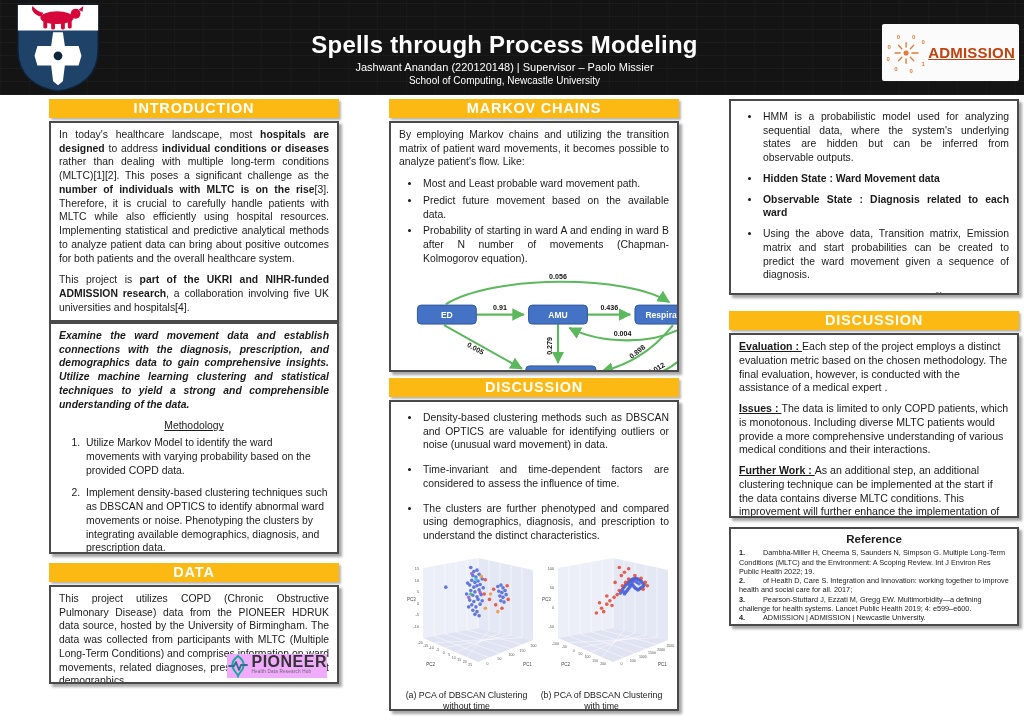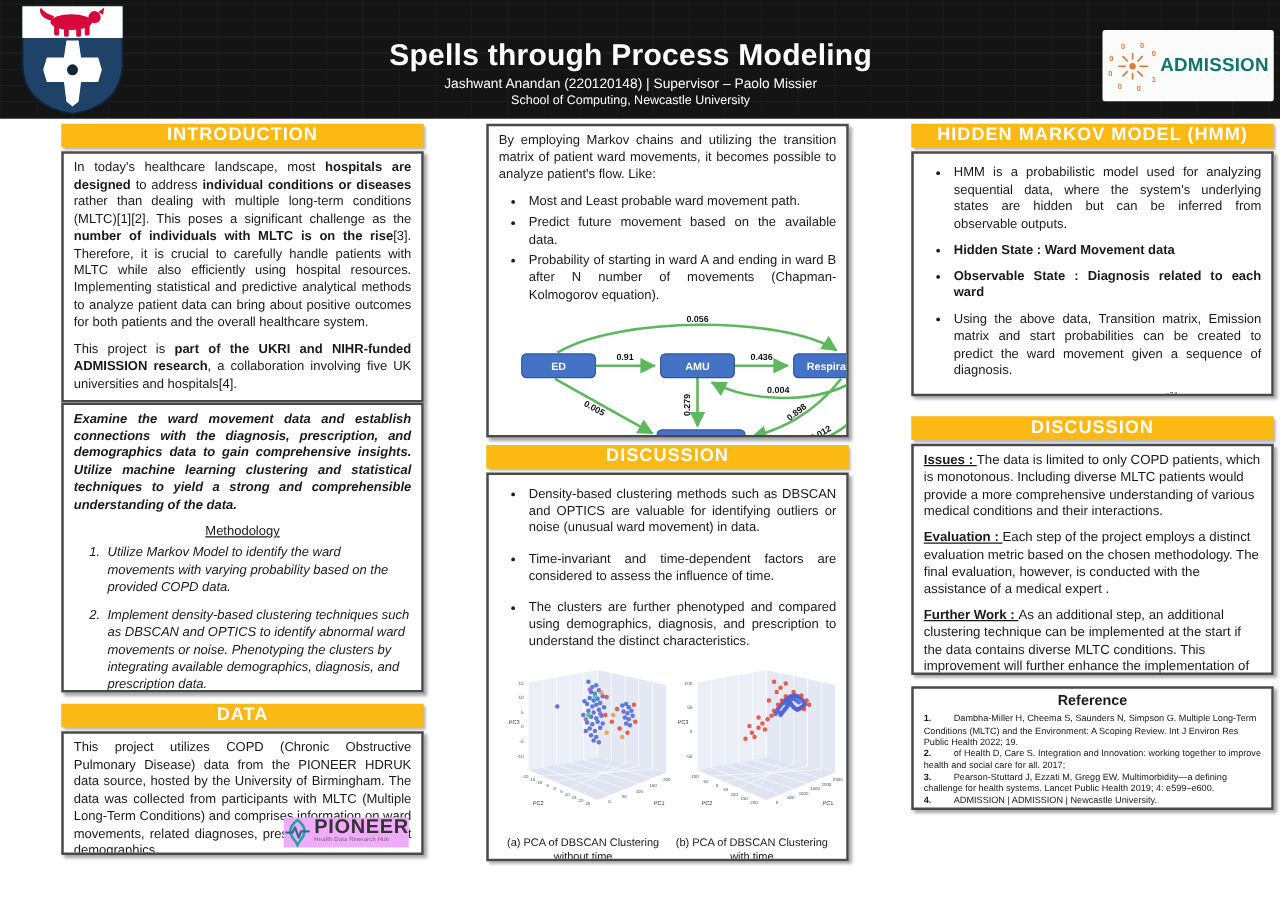--- a/index.html
+++ b/index.html
@@ -12,39 +12,39 @@
     background-image:
       repeating-linear-gradient(0deg, rgba(255,255,255,0.035) 0 1px, transparent 1px 13px),
       repeating-linear-gradient(90deg, rgba(255,255,255,0.02) 0 1px, transparent 1px 29px);
   }
   .masthead .titles { position:absolute; left:135px; right:150px; top:4px; text-align:center; color:#fff; }
   .masthead h1 { font-size:24px; line-height:27px; font-weight:bold; letter-spacing:0.2px; }
   .masthead .authors { font-size:11px; margin-top:3px; font-weight:normal; }
   .masthead .affil { font-size:10px; margin-top:2px; }
   .shield { position:absolute; left:13px; top:3px; }
   .admission-box { position:absolute; right:5px; top:24px; width:137px; height:57px; background:#fbfbfb; border-radius:2px; display:flex; align-items:center; padding:2px 4px 2px 2px; }
-  .admission-text { font-size:15px; font-weight:bold; color:#0f766e; letter-spacing:0.2px; }
+  .admission-text { font-size:15px; font-weight:bold; color:#c2410c; letter-spacing:0.2px;text-decoration:underline; }
 
   
   .main { display:flex; gap:6px; padding:4px 5px 0; }
   .col { width:334px; flex:0 0 334px;padding-left:44px; }
 
   .sec-head { background:#FCB813; color:#fff; font-weight:bold; text-align:center; font-size:14.5px; letter-spacing:0.8px; height:19px; line-height:19px; box-shadow:2px 2px 2px rgba(0,0,0,0.28); margin-bottom:3px; }
   .box { background:#fff; border:2px solid #4a4a4a; box-shadow:2.5px 2.5px 2.5px rgba(0,0,0,0.35); padding:5px 8px; font-size:10.4px; line-height:1.32; overflow:hidden; }
   .mt { margin-top:6px; }
   .mt-lg { margin-top:16px; }
   .mt-md { margin-top:9px; }
 
   .box p { margin-bottom:8px; text-align:justify; }
   .intro-box { height:201px; }
   .aim-box { height:232px; }
   .aim-statement { font-weight:bold; font-style:italic; text-align:justify; }
   .meth-title { text-align:center; text-decoration:underline; margin:8px 0 3px; }
   .aim-box ol { margin:0 0 0 0; padding-left:24px; }
-  .aim-box ol li { margin-bottom:9px; padding-left:3px;font-style:italic; }
+  .aim-box ol li { margin-bottom:9px; padding-left:3px; }
   .data-box { height:99px; position:relative; }
   .pioneer { position:absolute; right:10px; bottom:4px; display:flex; gap:2px; background:#f0abfc; }
   .pioneer-name { font-size:16px; font-weight:bold; color:#333; letter-spacing:0.5px; line-height:15px; }
   .pioneer-tag { font-size:4.6px; color:#666; letter-spacing:0.2px; }
 
   .markov-box { height:251px; }
   .markov-box ul, .clustering-box ul, .hmm-box ul { list-style:disc; padding-left:22px; margin:4px 0 2px; }
   .markov-box ul li { margin-bottom:3px; text-align:justify; padding-left:2px; }
   .clustering-box { height:311px; }
   .clustering-box ul li { margin-bottom:11px; text-align:justify; padding-left:2px; }
@@ -157,20 +157,21 @@
           </svg>
           <div>
             <div class="pioneer-name">PIONEER</div>
             <div class="pioneer-tag">Health Data Research Hub</div>
           </div>
         </div>
       </div>
     </section>
 
     <section class="col">
+      <div class="sec-head"><span>MARKOV CHAINS</span></div>
       <div class="box markov-box">
         <p>By employing Markov chains and utilizing the transition matrix of patient ward movements, it becomes possible to analyze patient's flow. Like:</p>
         <ul>
             <li class="mk-bullet">Most and Least probable ward movement path.</li>
             <li class="mk-bullet">Predict future movement based on the available data.</li>
             <li class="mk-bullet">Probability of starting in ward A and ending in ward B after N number of movements (Chapman-Kolmogorov equation).</li>
           </ul>
         <svg id="markov-svg" width="318" height="133" viewBox="0 0 324 140">
             <defs>
               <marker id="mArr" markerWidth="7" markerHeight="7" refX="5.5" refY="3" orient="auto">
@@ -443,21 +444,20 @@
                 <circle cx="85.28" cy="13.440000000000001" r="1.8" fill="#e8432e" fill-opacity="0.85"></circle>
                 <circle cx="81.12" cy="28.400000000000002" r="1.8" fill="#e8432e" fill-opacity="0.85"></circle>
               </svg>
             <figcaption>(b) PCA of DBSCAN Clustering with time</figcaption>
           </figure>
         </div>
       </div>
     </section>
 
     <section class="col">
-      <div class="sec-head"><span>HIDDEN MARKOV MODEL (HMM)</span></div>
       <div class="box hmm-box">
         <ul>
             <li class="hmm-bullet"><span>HMM is a probabilistic model used for analyzing sequential data, where the system's underlying states are hidden but can be inferred from observable outputs.</span></li>
             <li class="hmm-bullet"><span style="font-weight: bold;">Hidden State : Ward Movement data</span></li>
             <li class="hmm-bullet"><span style="font-weight: bold;">Observable State : Diagnosis related to each ward</span></li>
             <li class="hmm-bullet"><span>Using the above data, Transition matrix, Emission matrix and start probabilities can be created to predict the ward movement given a sequence of diagnosis.</span></li>
           </ul>
         <svg id="hmm-svg" width="316" height="124" viewBox="0 0 330 129">
             <defs>
               <marker id="hArr" markerWidth="7" markerHeight="7" refX="5.5" refY="3" orient="auto">
@@ -512,22 +512,22 @@
             <text x="169" y="118" font-size="6.5" font-weight="bold" fill="#eaf4f7" text-anchor="middle">Diagnosis2</text>
             <rect x="218" y="104" width="92" height="22" rx="5" fill="#1B87A6" stroke="#0e5a70" stroke-width="1"></rect>
             <text x="264" y="118" font-size="6.5" font-weight="bold" fill="#eaf4f7" text-anchor="middle">Diagnosis 3</text>
           </svg>
         
       </div>
 
       <div class="sec-head mt-lg"><span>DISCUSSION</span></div>
       <div class="box discussion-box">
         <div>
+            <div class="disc-p"><span style="font-weight: bold; text-decoration: underline;">Evaluation : </span><span>Each step of the project employs a distinct evaluation metric based on the chosen methodology. The final evaluation, however, is conducted with the assistance of a medical expert .</span></div>
             <div class="disc-p"><span style="font-weight: bold; text-decoration: underline;">Issues : </span><span>The data is limited to only COPD patients, which is monotonous. Including diverse MLTC patients would provide a more comprehensive understanding of various medical conditions and their interactions.</span></div>
-            <div class="disc-p"><span style="font-weight: bold; text-decoration: underline;">Evaluation : </span><span>Each step of the project employs a distinct evaluation metric based on the chosen methodology. The final evaluation, however, is conducted with the assistance of a medical expert .</span></div>
             <div class="disc-p"><span style="font-weight: bold; text-decoration: underline;">Further Work : </span><span>As an additional step, an additional clustering technique can be implemented at the start if the data contains diverse MLTC conditions. This improvement will further enhance the implementation of the ADMISSION project.</span></div>
           </div>
       </div>
 
       <div class="box reference-box mt-md">
         <div class="ref-title">Reference</div>
         <div>
             <div class="ref-item"><span style="font-weight: bold;">1.</span><span>Dambha-Miller H, Cheema S, Saunders N, Simpson G. Multiple Long-Term Conditions (MLTC) and the Environment: A Scoping Review. Int J Environ Res Public Health 2022; 19.</span></div>
             <div class="ref-item"><span style="font-weight: bold;">2.</span><span>of Health D, Care S. Integration and Innovation: working together to improve health and social care for all. 2017;</span></div>
             <div class="ref-item"><span style="font-weight: bold;">3.</span><span>Pearson-Stuttard J, Ezzati M, Gregg EW. Multimorbidity—a defining challenge for health systems. Lancet Public Health 2019; 4: e599–e600.</span></div>

